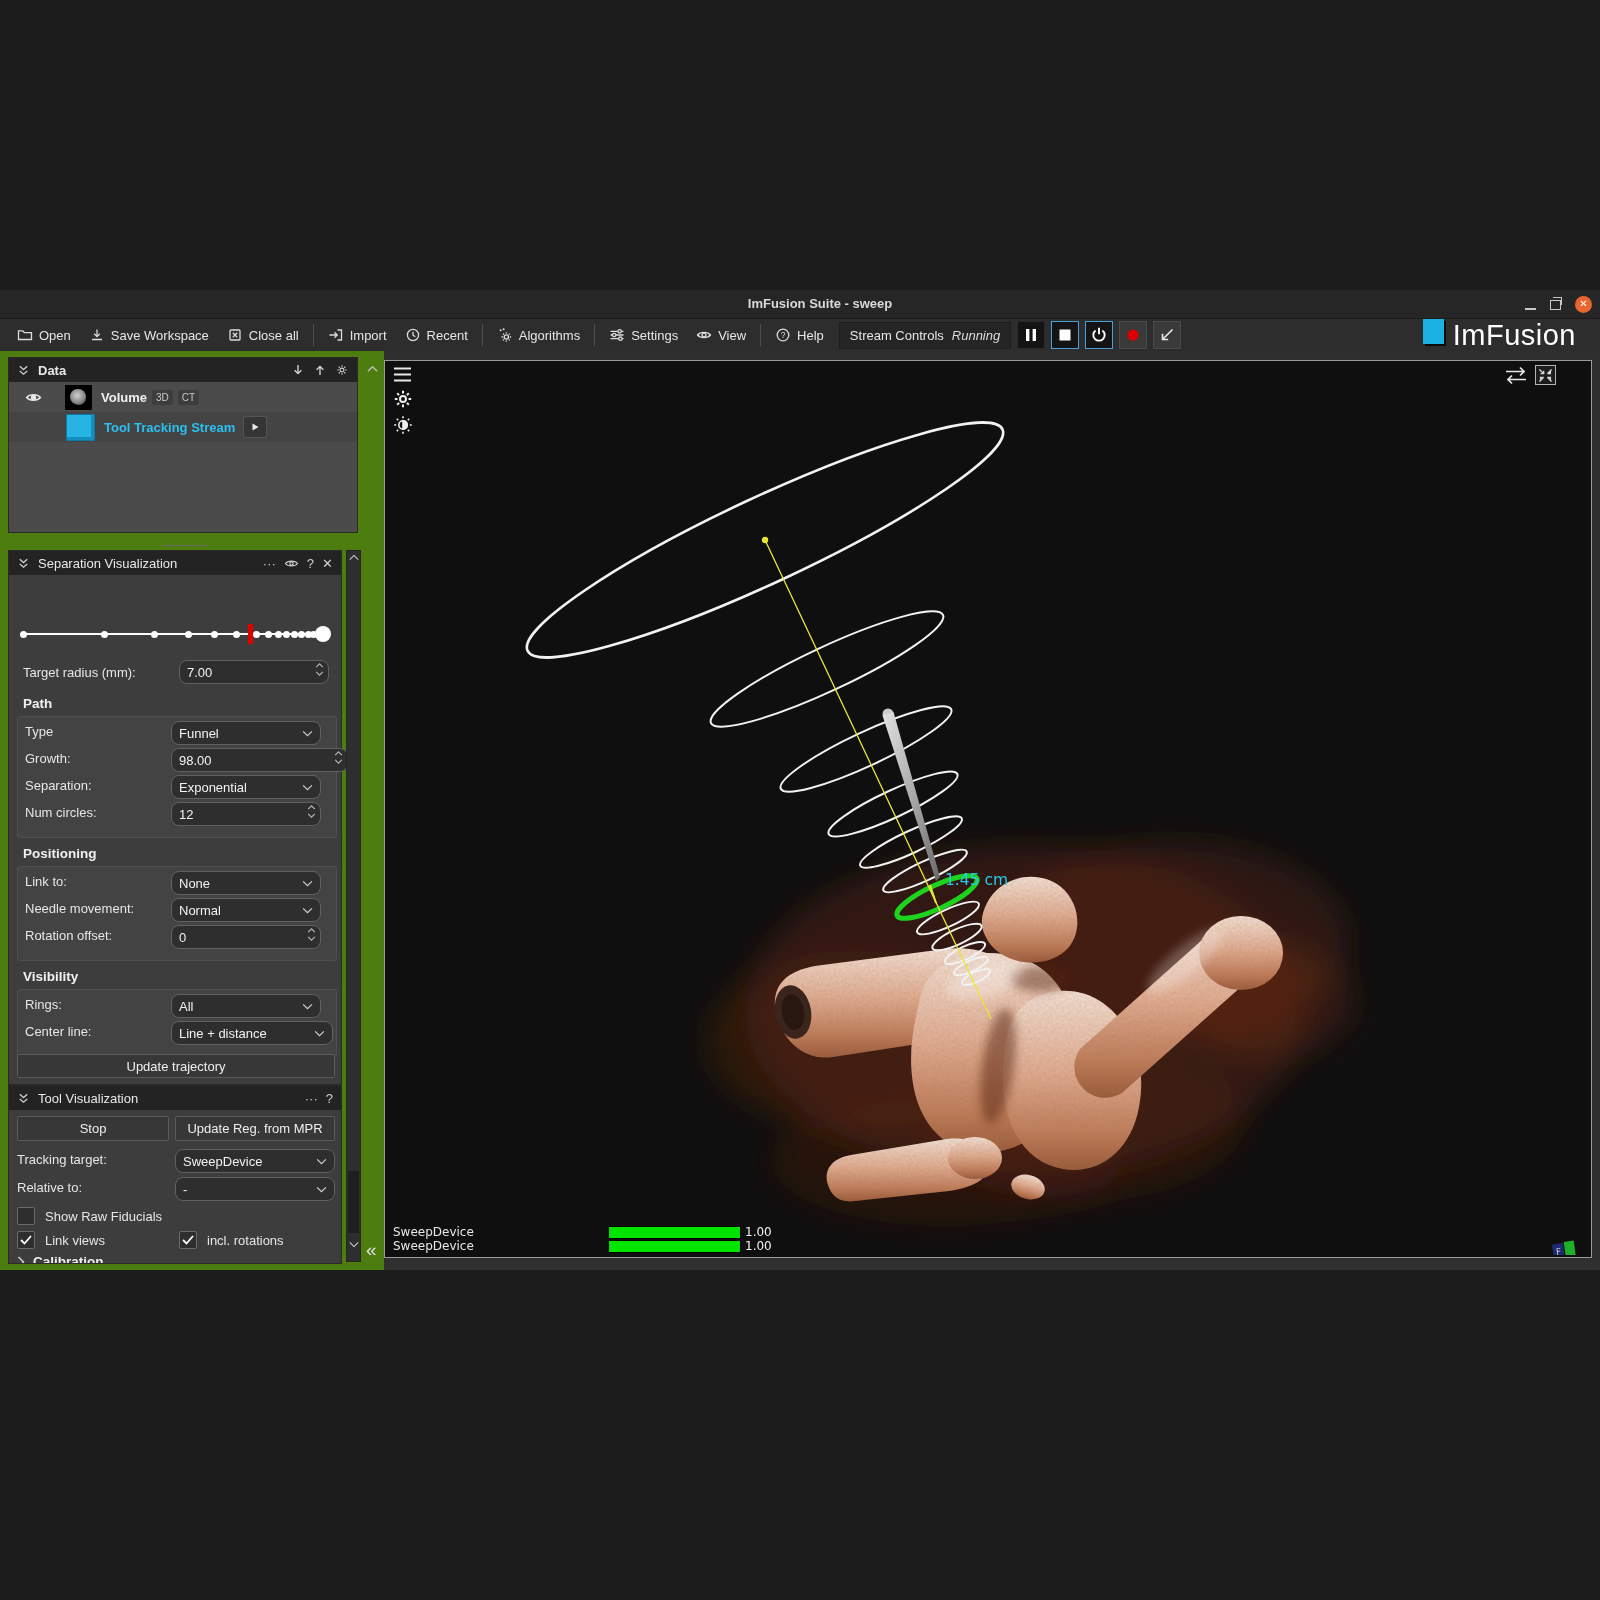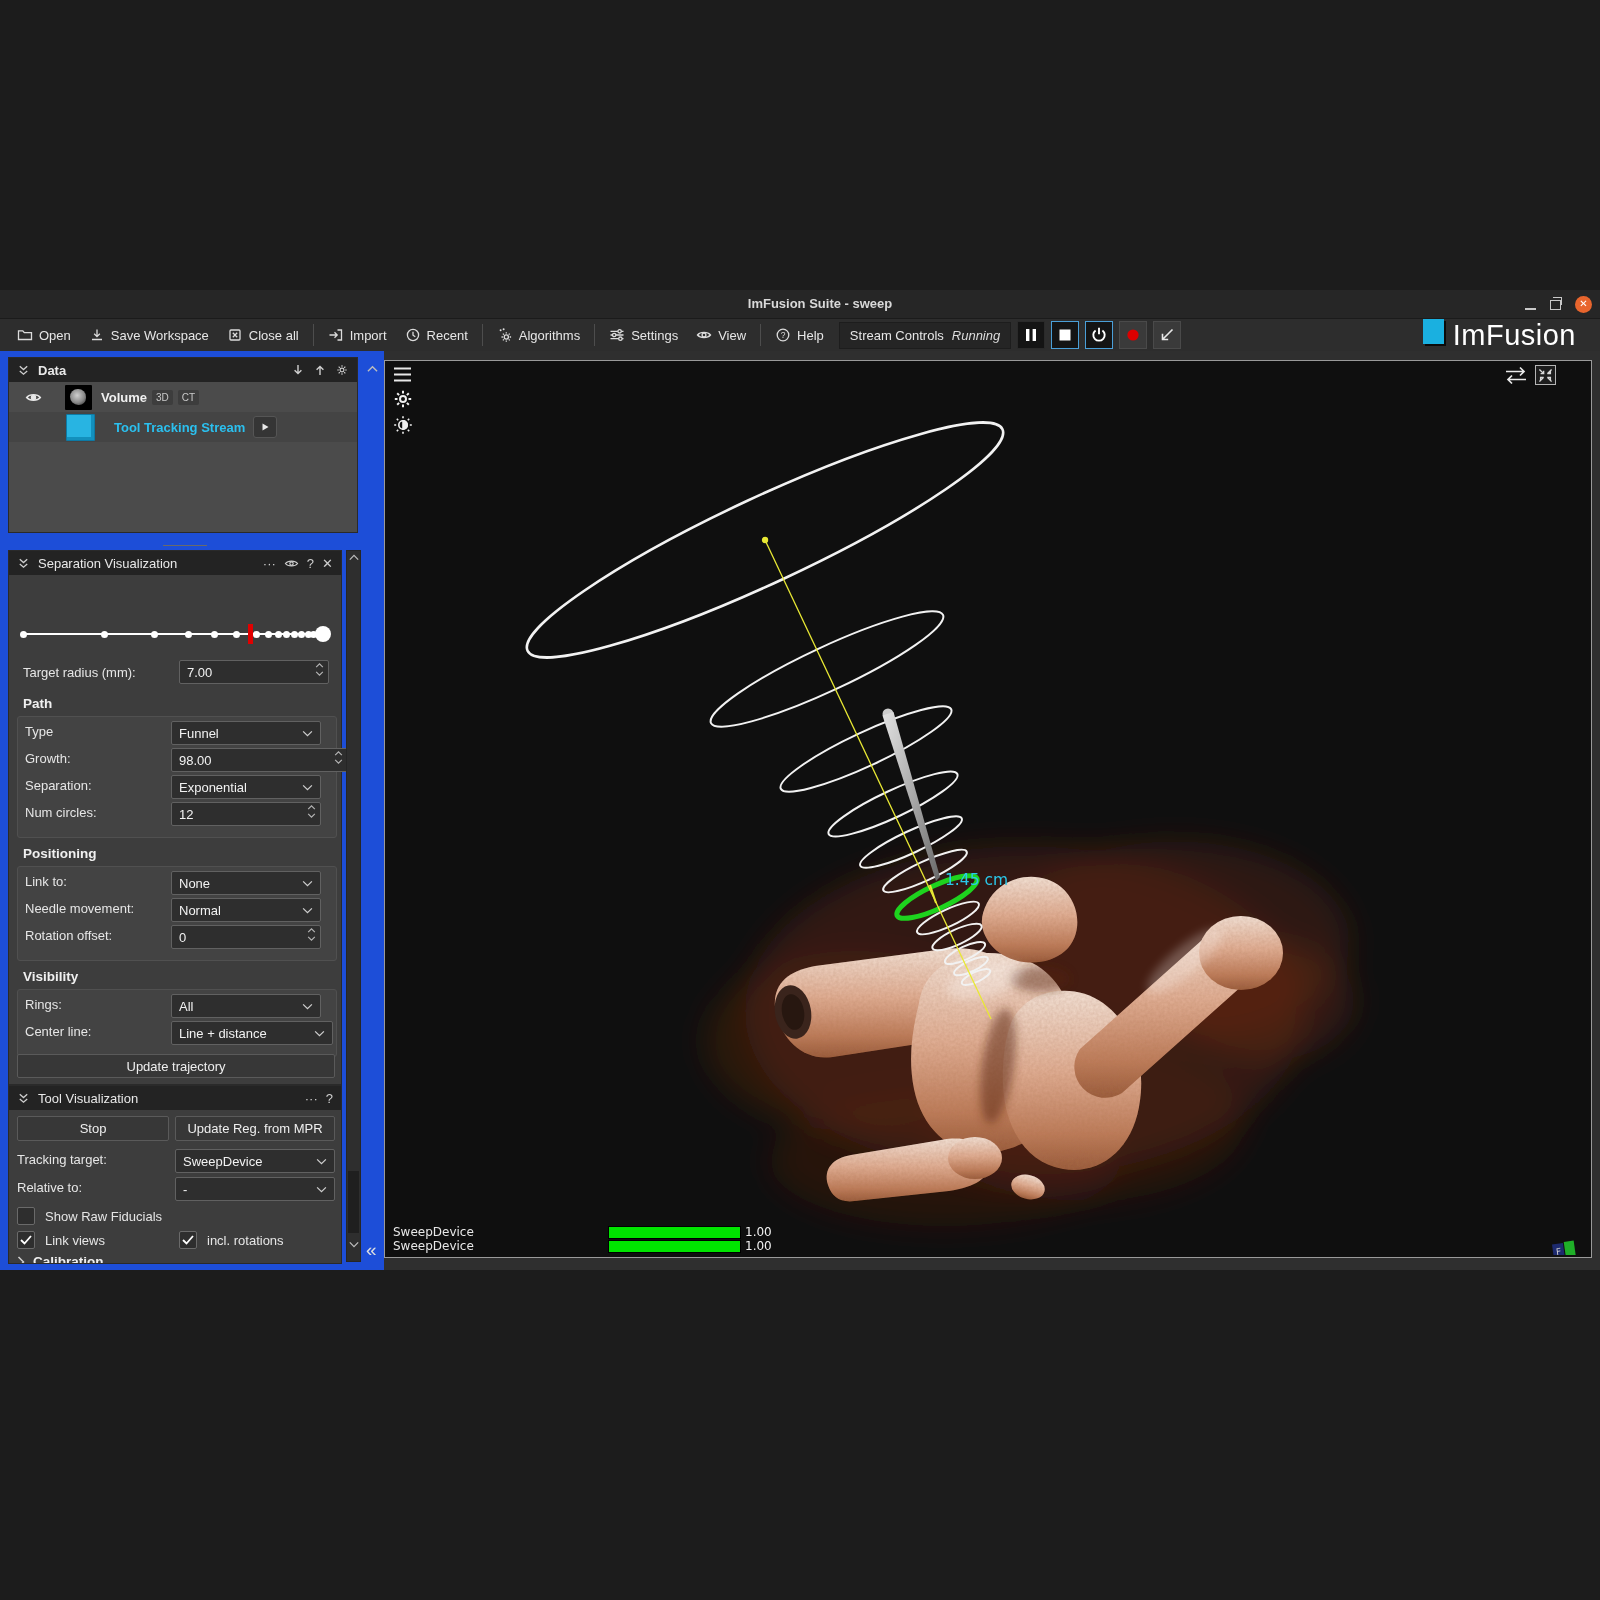--- a/index.html
+++ b/index.html
@@ -25,21 +25,21 @@
   .streambox .status{font-style:italic;color:#dcdcdc;}
   .sqbtn{width:28px;height:28px;margin-left:6px;background:#141414;border:1px solid #2a2a2a;
     display:flex;align-items:center;justify-content:center;box-sizing:border-box;}
   .sqbtn.lit{border:1px solid #4a9fd8;}
   .sqbtn.raised{background:#3a3a3a;border:1px solid #4a4a4a;}
   .logo{margin-left:auto;margin-right:24px;display:flex;gap:9px;}
   .logocube{width:21px;height:25px;background:#1ab0e0;box-shadow:2px 2px 0 #0b0b0b;}
   .logotext{font-size:29px;color:#fff;letter-spacing:0.5px;font-weight:400;}
   
   .content{position:absolute;left:0;top:61px;width:100%;height:919px;background:#2f2f2f;}
-  .leftcol{position:absolute;left:0;top:0;width:384px;height:100%;background:#1d4ed8;}
+  .leftcol{position:absolute;left:0;top:0;width:384px;height:100%;background:#4d7c0f;}
   
   .panel{position:absolute;background:#3d3d3d;border:1px solid #2a2a2a;box-sizing:border-box;}
   .phead{height:24px;background:#232323;display:flex;align-items:center;padding:0 8px;gap:8px;color:#e8e8e8;}
   .phead .ptitle{font-size:13px;}
   .phead.bold .ptitle{font-weight:bold;}
   .phead .spacer{flex:1;}
   .phead .hic{color:#cfcfcf;font-size:13px;line-height:1;}
   .datapanel{left:8px;top:6px;width:350px;height:176px;background:#4b4b4b;}
   .datarow{position:relative;height:30px;display:flex;align-items:center;}
   .datarow.sel{background:#444444;}
@@ -57,21 +57,21 @@
   .navpanel{left:8px;top:199px;width:334px;height:535px;}
   .toolpanel{left:8px;top:734px;width:334px;height:179px;overflow:hidden;}
   .bigmm{position:absolute;left:0;width:100%;text-align:center;font-size:30px;color:#f2f2f2;}
   .slider{position:absolute;left:0;top:70px;width:334px;height:26px;}
   .slider .track{position:absolute;left:14px;top:12px;width:300px;height:2px;background:#fff;}
   .slider .dot{position:absolute;width:7px;height:7px;border-radius:50%;background:#fff;top:10px;margin-left:-3px;}
   .slider .bigdot{position:absolute;width:16px;height:16px;border-radius:50%;background:#fff;top:5px;margin-left:-8px;}
   .slider .redtick{position:absolute;width:5px;height:20px;background:#e00000;top:3px;margin-left:-2px;}
   .frow{position:absolute;height:26px;display:flex;align-items:center;}
   .flabel{font-size:13px;color:#e6e6e6;}
-  .field{position:absolute;height:24px;background:#2e2e2e;border:1px solid #616161;border-radius:2px;
+  .field{position:absolute;height:24px;background:#2e2e2e;border:1px solid #616161;border-radius:8px;
     box-sizing:border-box;display:flex;align-items:center;padding:0 7px;color:#f2f2f2;font-size:13px;}
   .field .dval{flex:1;white-space:nowrap;overflow:hidden;}
   .chev{flex:none;}
   .spincol{position:absolute;right:4px;top:2px;display:flex;flex-direction:column;gap:3px;}
   .sect{position:absolute;font-size:13.5px;font-weight:bold;color:#f0f0f0;}
   .gbox{position:absolute;left:8px;width:318px;background:#434343;border:1px solid #505050;border-radius:3px;}
   .pbtn{position:absolute;background:#373737;border:1px solid #5a5a5a;border-radius:2px;color:#eee;
     font-size:13px;display:flex;align-items:center;justify-content:center;box-sizing:border-box;}
   .cb{position:absolute;width:18px;height:18px;background:#2e2e2e;border:1px solid #6a6a6a;border-radius:2px;
     box-sizing:border-box;display:flex;align-items:center;justify-content:center;}
@@ -250,21 +250,21 @@
               </svg>
           <div class="thumb" style="margin-left:23px">
                 <div class="blob"></div>
               </div>
           <span class="dlabel" style="margin-left:9px">Volume</span>
           <span class="badge">3D</span>
           <span class="badge">CT</span>
         </div>
         <div class="datarow sel">
           <div class="thumb cyan" style="margin-left:57px"></div>
-          <span class="dlabel cyan" style="margin-left:19px">Tool Tracking Stream</span>
+          <span class="dlabel cyan" style="margin-left:9px">Tool Tracking Stream</span>
           <div class="playbtn" style="margin-left:8px">
             <svg width="10" height="10" viewBox="0 0 10 10">
                   <path d="M2.5 1.5l6 3.5-6 3.5z" fill="#e8e8e8"></path>
                 </svg>
           </div>
         </div>
       </div>
 
       <div class="splitgrip"></div>
 

